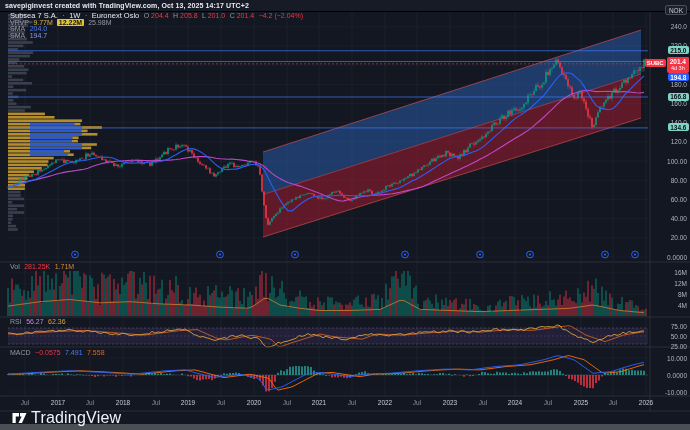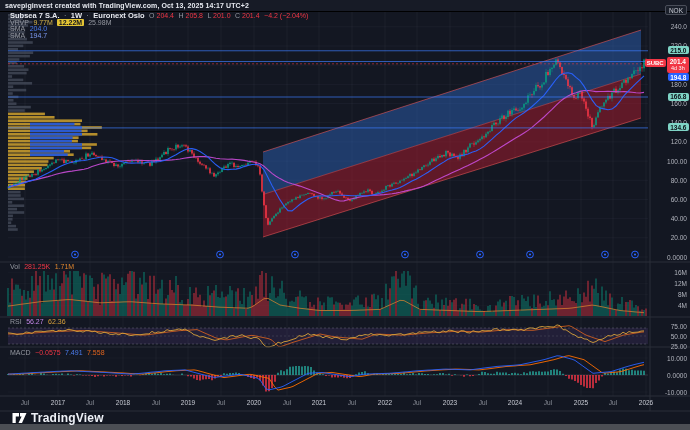--- a/index.html
+++ b/index.html
@@ -6,21 +6,21 @@
   #screen{position:relative;width:690px;height:430px;background:#131722;overflow:hidden;
           font-family:"Liberation Sans","DejaVu Sans",sans-serif;color:#d1d4dc;}
   
   #attr-bar{position:absolute;left:0;top:0;width:690px;height:11px;background:#171b26;
             border-bottom:1px solid #000;display:flex;align-items:center;}
   #attr-bar span{font-size:7px;font-weight:bold;color:#e6e9f0;margin-left:5px;letter-spacing:.1px;}
   
   #chart-svg{position:absolute;left:0;top:0;}
   
   .lg{position:absolute;left:10px;font-size:7px;line-height:6px;white-space:nowrap;z-index:5;}
-  .lg .t{color:#e8eaf0;font-weight:bold;font-size:7.5px;}
+  .lg .t{color:#e8eaf0;font-weight:normal;font-size:7.5px;}
   .lg .dim{color:#9598a1;}
   .lg .red{color:#f23645;}
   .lg .blue{color:#4c7df0;}
   .lg .lblue{color:#7e9bf2;}
   .lg .yel{color:#d8b64b;}
   .lg .org{color:#e0862e;}
   .lg .amb{color:#d8a13a;}
   .lg .dorg{color:#e0641e;}
   .lg .prp{color:#c487e8;}
   .lg .ybox{background:#e3c434;color:#15171c;border-radius:1px;padding:0 1.5px;font-weight:bold;}
@@ -40,21 +40,21 @@
   #last-box{background:#f23645;color:#fff;font-size:6.5px;font-weight:bold;border-radius:2px;
             padding:1px 3px;text-align:center;line-height:7px;}
   #last-countdown{font-size:5.5px;font-weight:normal;opacity:.95;}
   
   #time-axis{position:absolute;left:0;top:397px;width:650px;height:13px;z-index:5;}
   .tlabel{position:absolute;top:2px;transform:translateX(-50%);font-size:6.5px;color:#8b8f99;}
   .tlabel.year{color:#c8cbd4;}
   
   #logo-row{position:absolute;left:12px;top:411px;height:14px;display:flex;align-items:center;z-index:5;}
   #logo-row svg{margin-right:4px;}
-  #logo-text{font-size:12px;font-weight:bold;color:#eef1f7;letter-spacing:.2px;}
+  #logo-text{font-size:16px;font-weight:normal;color:#eef1f7;letter-spacing:.2px;}
   #footer-strip{position:absolute;left:0;top:424px;width:690px;height:6px;background:#4b4e54;}
 </style>
 </head>
 <body>
 
 <div id="screen">
 
   <div id="attr-bar">
     <span>savepiginvest created with TradingView.com, Oct 13, 2025 14:17 UTC+2</span>
   </div>

